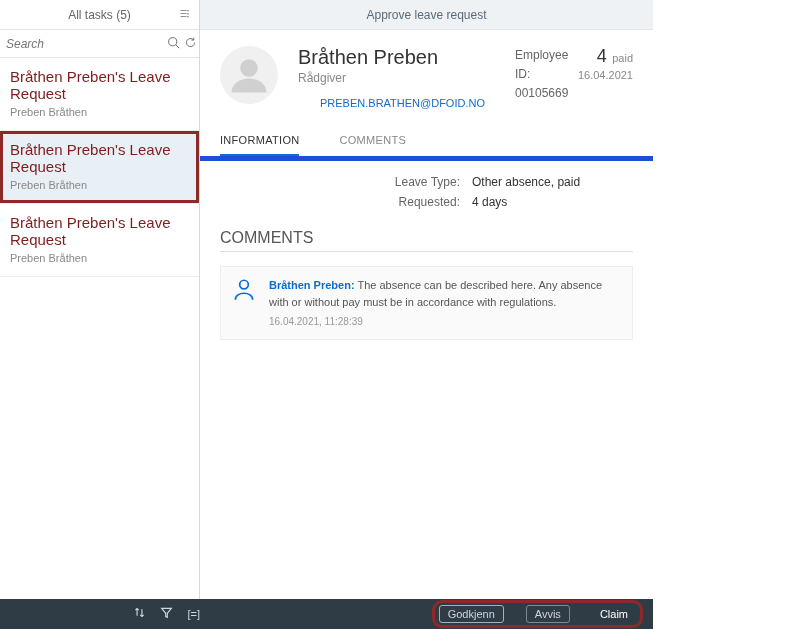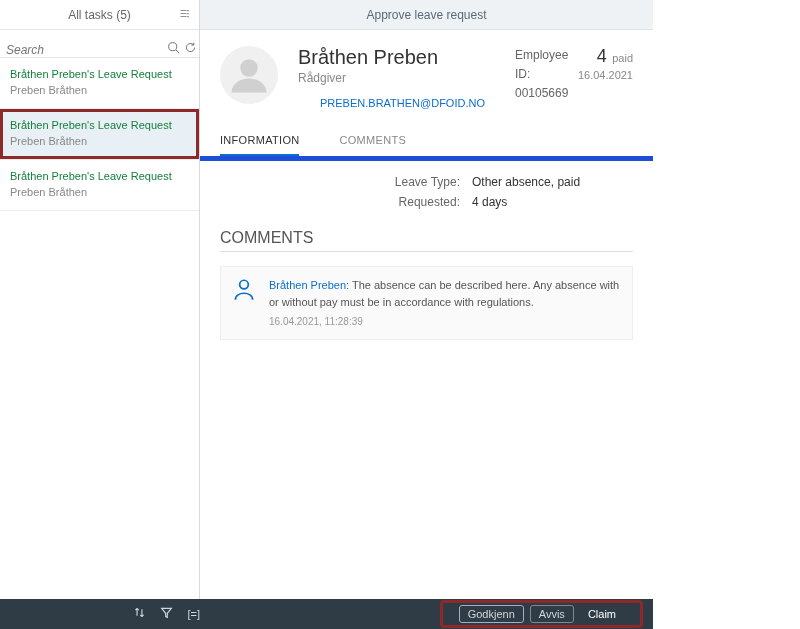--- a/index.html
+++ b/index.html
@@ -4,26 +4,26 @@
 <style>
 * { box-sizing: border-box; margin: 0; padding: 0; }
 html, body { height: 100%; font-family: Arial, Helvetica, sans-serif; font-size: 12px; color: #333; background: #fff; }
 .app { display: flex; flex-direction: column; height: 629px; width: 653px; overflow: hidden; }
 .main { display: flex; flex: 1; overflow: hidden; }
 
 
 .sidebar { width: 200px; border-right: 1px solid #d9d9d9; display: flex; flex-direction: column; background: #fff; }
 .sb-header { display: flex; align-items: center; justify-content: center; height: 30px; border-bottom: 1px solid #e5e5e5; color: #666; font-size: 12px; position: relative; }
 .sb-header .settings-icon { position: absolute; right: 8px; top: 8px; color: #6a6d70; }
-.sb-search { display: flex; align-items: flex-end; height: 28px; border-bottom: 1px solid #e5e5e5; padding: 0 6px; gap: 4px; }
+.sb-search { display: flex; align-items: center; height: 28px; border-bottom: 1px solid #e5e5e5; padding: 0 6px; gap: 4px; }
 .sb-search input { flex: 1; border: none; outline: none; font-size: 12px; font-style: italic; color: #888; background: transparent; }
 .sb-search .icon { color: #6a6d70; cursor: pointer; }
 .sb-list { flex: 1; overflow-y: auto; }
 .sb-item { padding: 10px 10px 12px 10px; border-bottom: 1px solid #eee; cursor: pointer; }
-.sb-item .title { color: #15803d; font-size: 11px; margin-bottom: 4px; }
+.sb-item .title { color: #7f1d1d; font-size: 15px; margin-bottom: 4px; }
 .sb-item .sub { color: #888; font-size: 11px; }
 .sb-item.selected { background: #e8f0f6; position: relative; }
 .sb-item.selected::after { content:""; position:absolute; inset:0; border:3px solid #8d2a29; pointer-events:none; }
 
 
 .content { flex: 1; display: flex; flex-direction: column; background: #14b8a6; }
 .content-header { height: 30px; display: flex; align-items: center; justify-content: center; background: #eef2f5; color: #5a6a78; font-size: 12px; border-bottom: 1px solid #e0e5ea; }
 .content-body { flex: 1; overflow-y: auto; padding: 0; background: #fff; }
 
 .emp-header { display: flex; padding: 16px 20px 10px 20px; align-items: flex-start; }
@@ -46,28 +46,28 @@
 .info-section { padding: 14px 20px; }
 .info-row { display: flex; gap: 12px; margin-bottom: 6px; font-size: 12px; }
 .info-row .lbl { width: 240px; text-align: right; color: #666; }
 .info-row .val { color: #333; }
 
 .comments-section { padding: 0 20px 20px 20px; }
 .comments-title { font-size: 16px; color: #555; font-weight: 400; border-bottom: 1px solid #ddd; padding-bottom: 4px; margin-bottom: 14px; display:inline-block; width:100%; }
 .comment { display: flex; gap: 12px; background: #fafafa; border: 1px solid #eee; padding: 10px; }
 .comment .cicon svg { stroke: #0a6ed1; fill: none; }
 .comment .cbody { font-size: 11px; color: #555; line-height: 1.5; }
-.comment .cauthor { color: #0a6ed1; font-weight: normal; text-align: center; }
+.comment .cauthor { color: #0a6ed1; font-weight: bold; text-align: center; }
 .comment .cdate { color: #999; font-size: 10px; margin-top: 4px; }
 
 
 .footer { height: 30px; background: #2f3b45; display: flex; align-items: center; padding: 0 10px; color: #cfd6dc; }
 .footer .left-icons { width: 190px; display: flex; justify-content: flex-end; gap: 14px; align-items:center; }
 .footer .left-icons .ficon { cursor: pointer; }
-.footer .right-buttons { margin-left: auto; display: flex; gap: 6px; border: 3px solid #8d2a29; padding: 2px 16px; border-radius:4px; }
+.footer .right-buttons { margin-left: auto; display: flex; gap: 22px; border: 3px solid #8d2a29; padding: 2px 4px; border-radius:10px; }
 .footer button { background: transparent; border: 1px solid #7a8a96; color: #cfd6dc; padding: 2px 8px; font-size: 11px; border-radius: 3px; cursor: pointer; }
 .footer button.primary { border-color: #9db3c4; }
 .footer button.claim { color: #fff; border: none; }
 </style>
 </head>
 <body>
 
 <div class="app">
   <div class="main">
 

